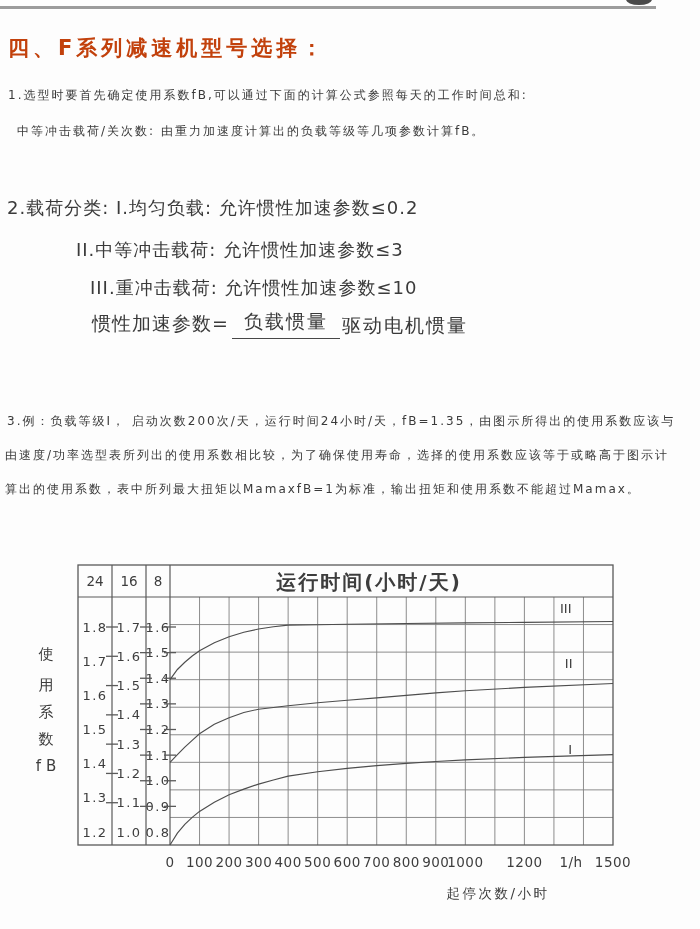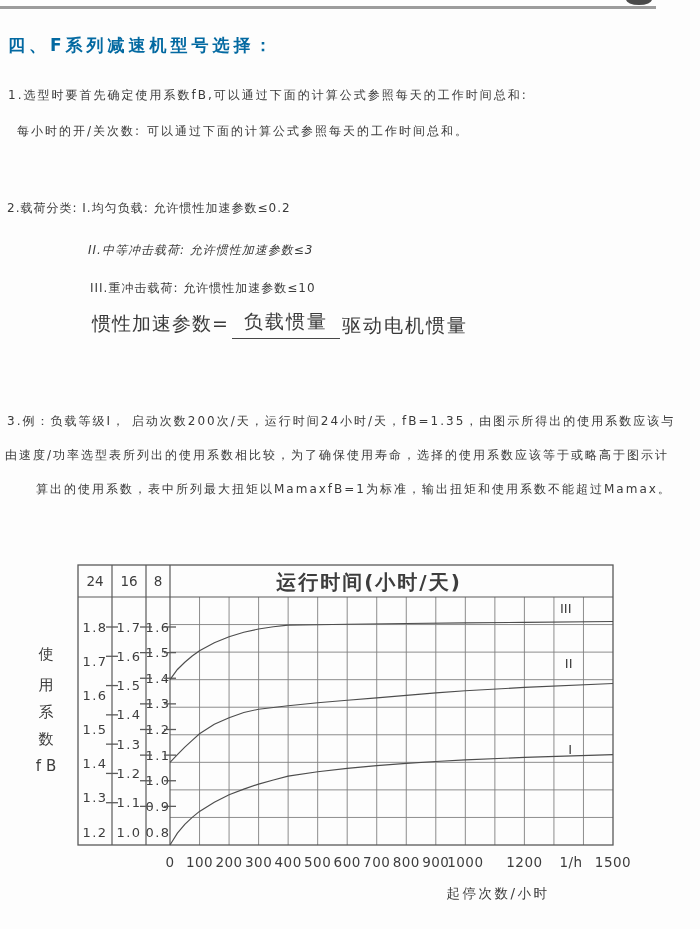--- a/index.html
+++ b/index.html
@@ -3,56 +3,56 @@
 <meta charset="utf-8">
 <style>
   html,body{margin:0;padding:0;}
   body{
     width:700px;height:929px;position:relative;background:#fdfdfd;
     font-family:"DejaVu Sans",sans-serif;color:#3a3a3a;overflow:hidden;
   }
   .abs{position:absolute;white-space:nowrap;}
   .rule{position:absolute;left:0;top:6px;width:656px;height:3px;background:#9c9c9c;}
   .corner{position:absolute;left:626px;top:-6px;width:26px;height:11px;background:#4a4a4a;border-radius:50%;}
-  .doc-title{font-size:17px;font-weight:600;letter-spacing:4px;color:#0369a1;}
+  .doc-title{font-size:21px;font-weight:600;letter-spacing:4px;color:#c2410c;}
   .tl{font-size:12px;letter-spacing:2px;line-height:20px;}
-  .tl2{font-size:12px;letter-spacing:1px;line-height:20px;}
+  .tl2{font-size:18px;letter-spacing:1px;line-height:20px;}
   .formula{position:absolute;display:flex;align-items:center;font-size:19px;letter-spacing:1px;}
   .frac{display:inline-flex;flex-direction:row;align-items:center;margin-left:3px;}
   .frac .num{padding:0 12px 3px 12px;border-bottom:1.5px solid #474747;letter-spacing:2px;}
   .frac .den{padding:3px 2px 0 2px;letter-spacing:2px;text-align:center;}
   #chart-wrap{position:absolute;left:0;top:555px;width:636px;height:352px;}
   svg text{fill:#3d3d3d;}
 </style>
 </head>
 <body>
 
 <div class="corner"></div>
 <div class="rule"></div>
 
 <div class="abs doc-title" style="left:8px;top:34px;">四、F系列减速机型号选择：</div>
 
 <div class="abs tl" style="left:8px;top:85px;">1.选型时要首先确定使用系数fB,可以通过下面的计算公式参照每天的工作时间总和:</div>
-<div class="abs tl" style="left:17px;top:121px;">每小时的开/关次数: 可以通过下面的计算公式参照每天的工作时间总和。</div>
+<div class="abs tl" style="left:17px;top:121px;">中等冲击载荷/关次数: 由重力加速度计算出的负载等级等几项参数计算fB。</div>
 
 <div class="abs tl2" style="left:7px;top:198px;">2.载荷分类:  I.均匀负载:  允许惯性加速参数≤0.2</div>
-<div class="abs tl2" style="left:88px;top:240px;font-style:italic;">II.中等冲击载荷:  允许惯性加速参数≤3</div>
+<div class="abs tl2" style="left:76px;top:240px;">II.中等冲击载荷:  允许惯性加速参数≤3</div>
 <div class="abs tl2" style="left:90px;top:278px;">III.重冲击载荷:  允许惯性加速参数≤10</div>
 
 <div class="formula" style="left:92px;top:309px;">
   <span>惯性加速参数=</span>
   <span class="frac">
     <span class="num">负载惯量</span>
     <span class="den">驱动电机惯量</span>
   </span>
 </div>
 
 <div class="abs tl" style="left:7px;top:411px;">3.例：负载等级I，  启动次数200次/天，运行时间24小时/天，fB=1.35，由图示所得出的使用系数应该与</div>
 <div class="abs tl" style="left:5px;top:445px;">由速度/功率选型表所列出的使用系数相比较，为了确保使用寿命，选择的使用系数应该等于或略高于图示计</div>
-<div class="abs tl" style="left:5px;top:479px;margin-left:31px;">算出的使用系数，表中所列最大扭矩以MamaxfB=1为标准，输出扭矩和使用系数不能超过Mamax。</div>
+<div class="abs tl" style="left:5px;top:479px;">算出的使用系数，表中所列最大扭矩以MamaxfB=1为标准，输出扭矩和使用系数不能超过Mamax。</div>
 
 <div id="chart-wrap">
   <svg id="chart-svg" width="700" height="352" xmlns="http://www.w3.org/2000/svg">
       <line x1="199.53333333333333" y1="42" x2="199.53333333333333" y2="290" stroke="#808080" stroke-width="0.9"></line>
       <line x1="229.06666666666666" y1="42" x2="229.06666666666666" y2="290" stroke="#808080" stroke-width="0.9"></line>
       <line x1="258.6" y1="42" x2="258.6" y2="290" stroke="#808080" stroke-width="0.9"></line>
       <line x1="288.1333333333333" y1="42" x2="288.1333333333333" y2="290" stroke="#808080" stroke-width="0.9"></line>
       <line x1="317.66666666666663" y1="42" x2="317.66666666666663" y2="290" stroke="#808080" stroke-width="0.9"></line>
       <line x1="347.2" y1="42" x2="347.2" y2="290" stroke="#808080" stroke-width="0.9"></line>
       <line x1="376.73333333333335" y1="42" x2="376.73333333333335" y2="290" stroke="#808080" stroke-width="0.9"></line>

